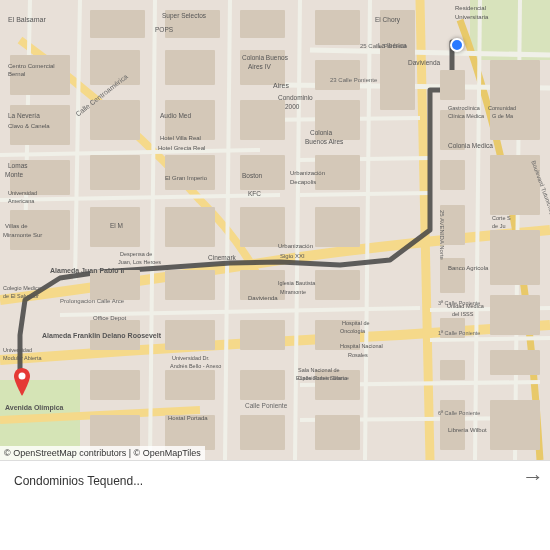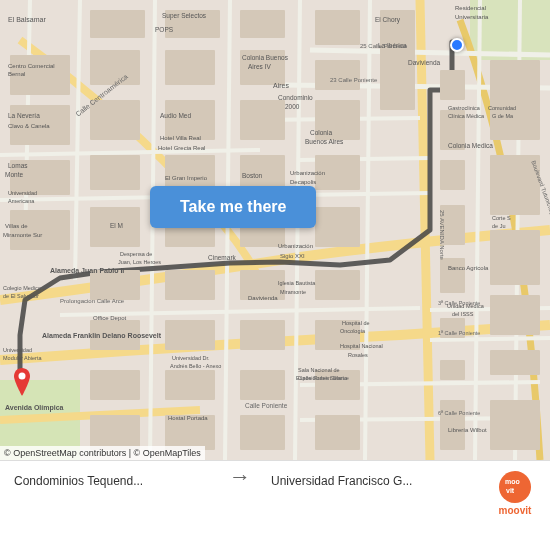--- a/index.html
+++ b/index.html
@@ -400,36 +400,23 @@
 
   <div class="blue-dot" style="top:38px; left:450px;"></div>
 
   <div class="red-pin" style="top:368px; left:10px;">
     <svg viewBox="0 0 24 30" width="24" height="30">
       <path d="M12 0C7.6 0 4 3.6 4 8c0 5.5 8 20 8 20s8-14.5 8-20c0-4.4-3.6-8-8-8z" fill="#e53935"></path>
       <circle cx="12" cy="8" r="3.5" fill="white"></circle>
     </svg>
   </div>
 
-  <button id="take-me-there-btn">Take me there</button>
 
   <div id="attribution">© OpenStreetMap contributors | © OpenMapTiles</div>
 </div>
 
 <div id="bottom-bar">
   <div class="route-endpoint">
     <div class="route-label"></div>
     <div class="route-name">Condominios Tequend...</div>
   </div>
   <div class="route-arrow">→</div>
-  <div class="route-endpoint">
-    <div class="route-label"></div>
-    <div class="route-name">Universidad Francisco G...</div>
-  </div>
-  <div class="moovit-logo">
-    <svg width="36" height="36" viewBox="0 0 36 36">
-      <circle cx="18" cy="18" r="16" fill="#ee6633"></circle>
-      <text x="8" y="15" font-size="7" fill="white" font-family="Arial" font-weight="bold">moo</text>
-      <text x="9" y="24" font-size="7" fill="white" font-family="Arial" font-weight="bold">vit</text>
-    </svg>
-    <div style="font-size:10px;color:#ee6633;font-weight:bold;">moovit</div>
-  </div>
 </div>
 
 </body></html>

